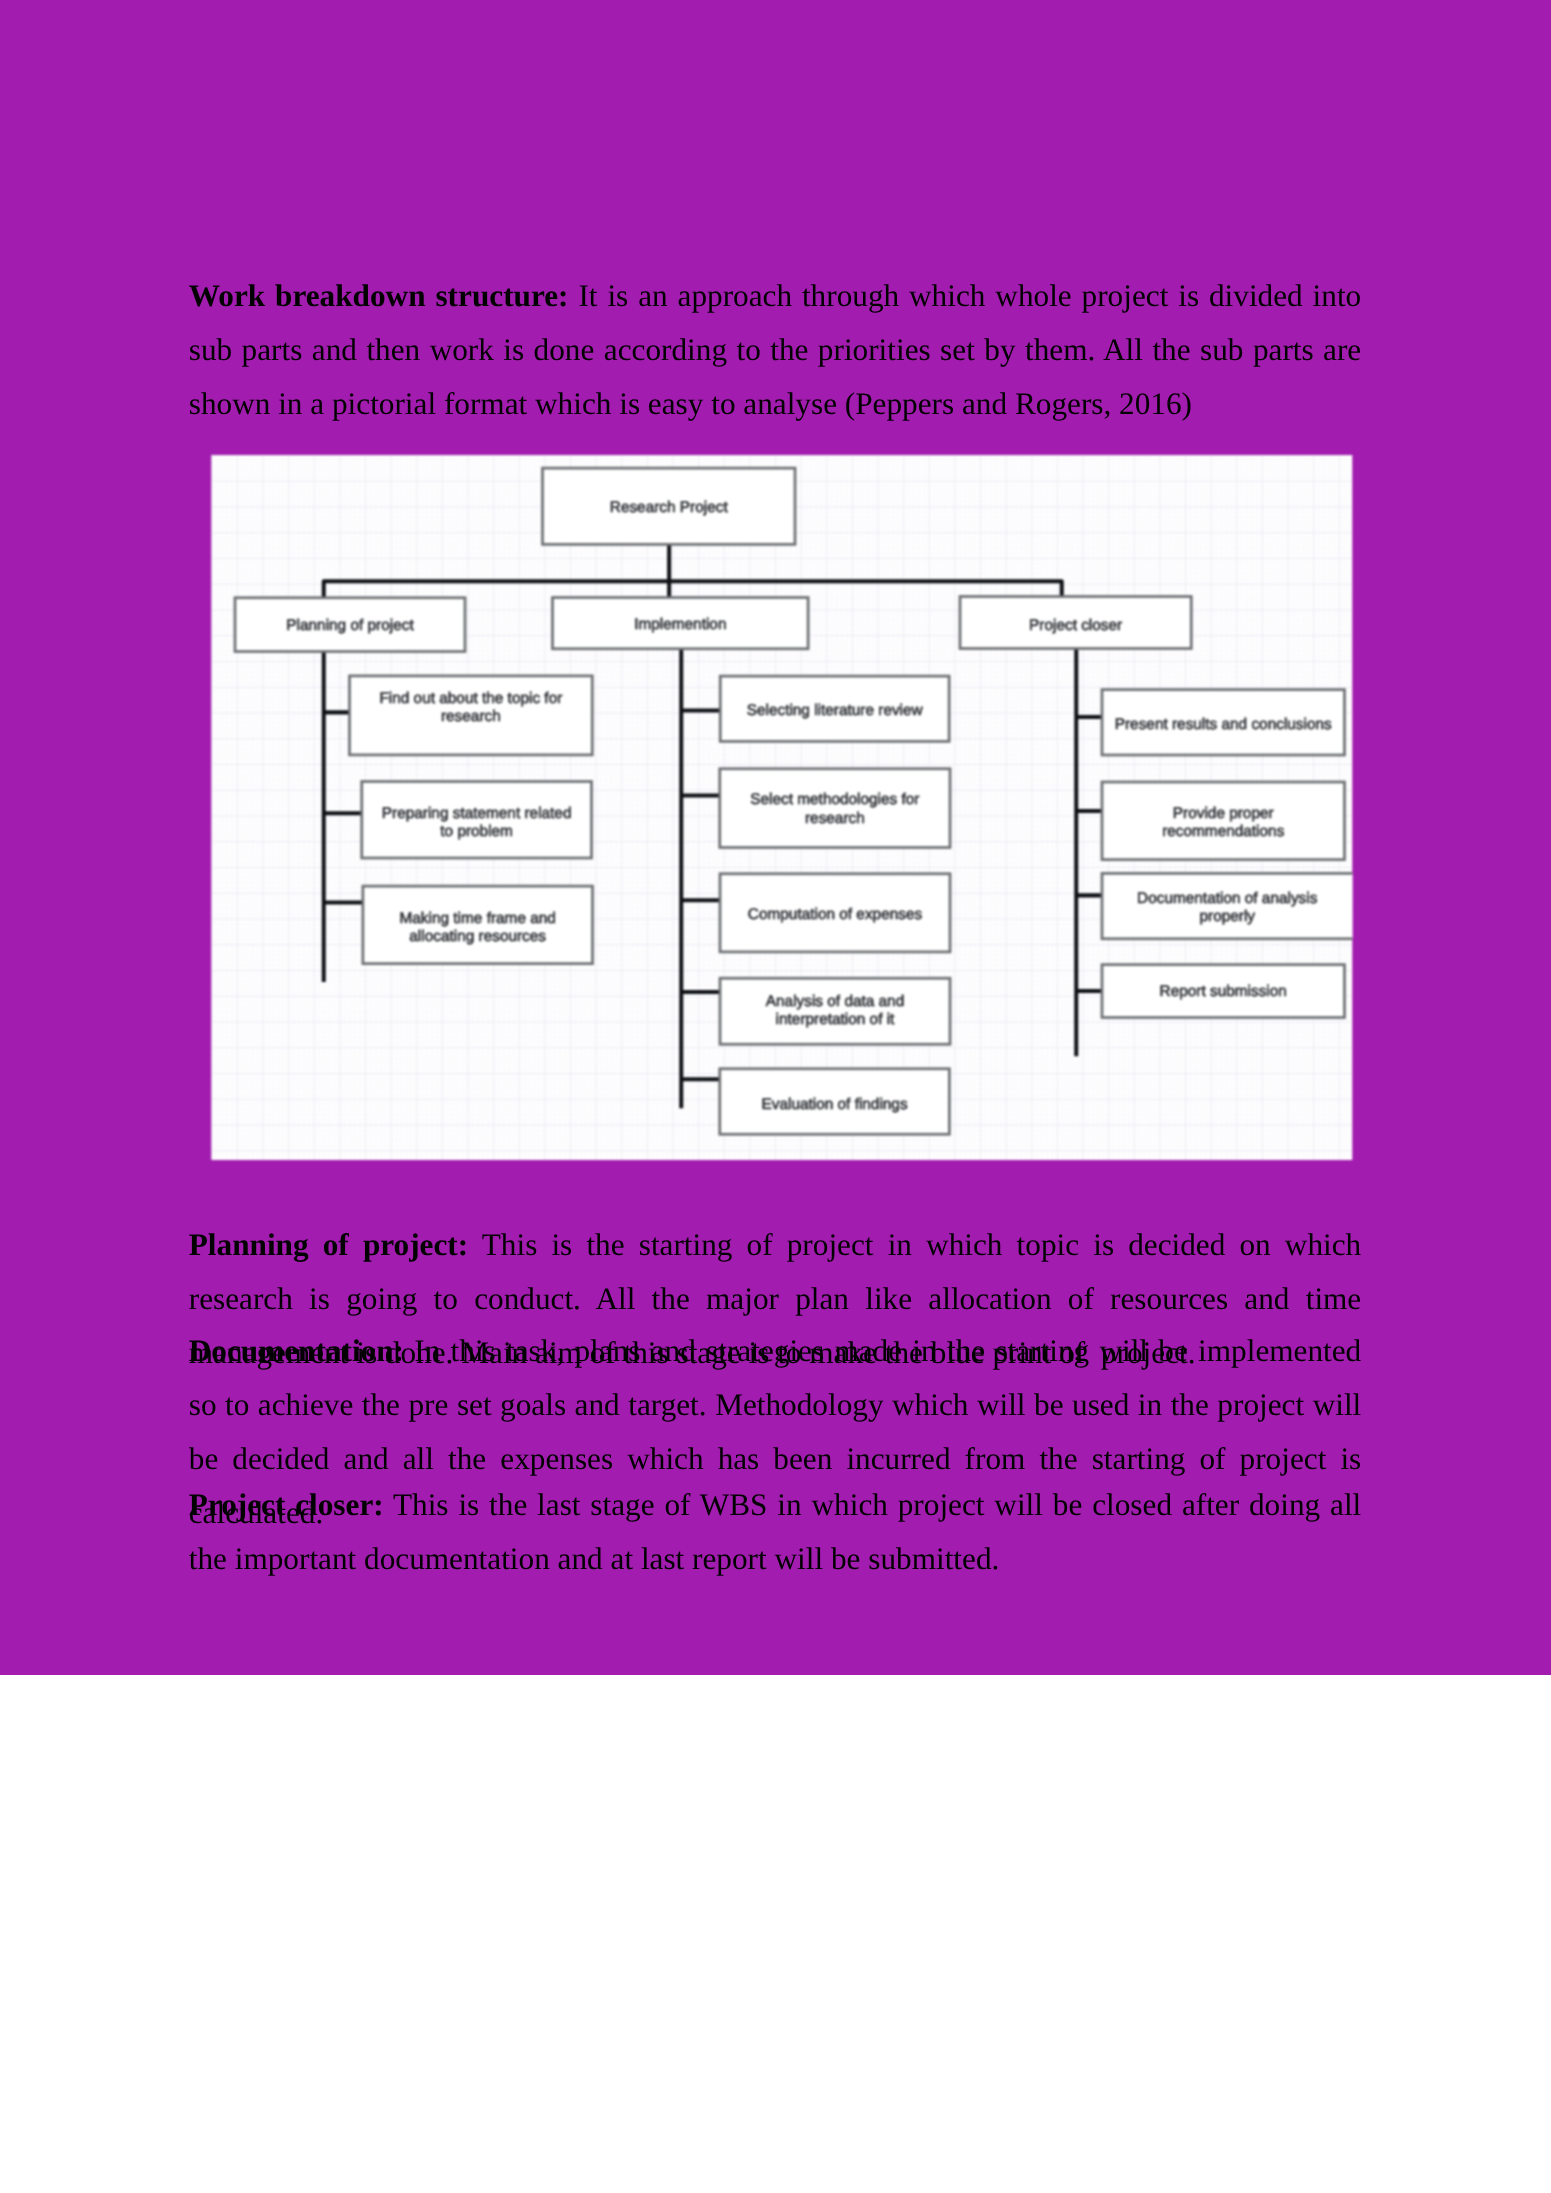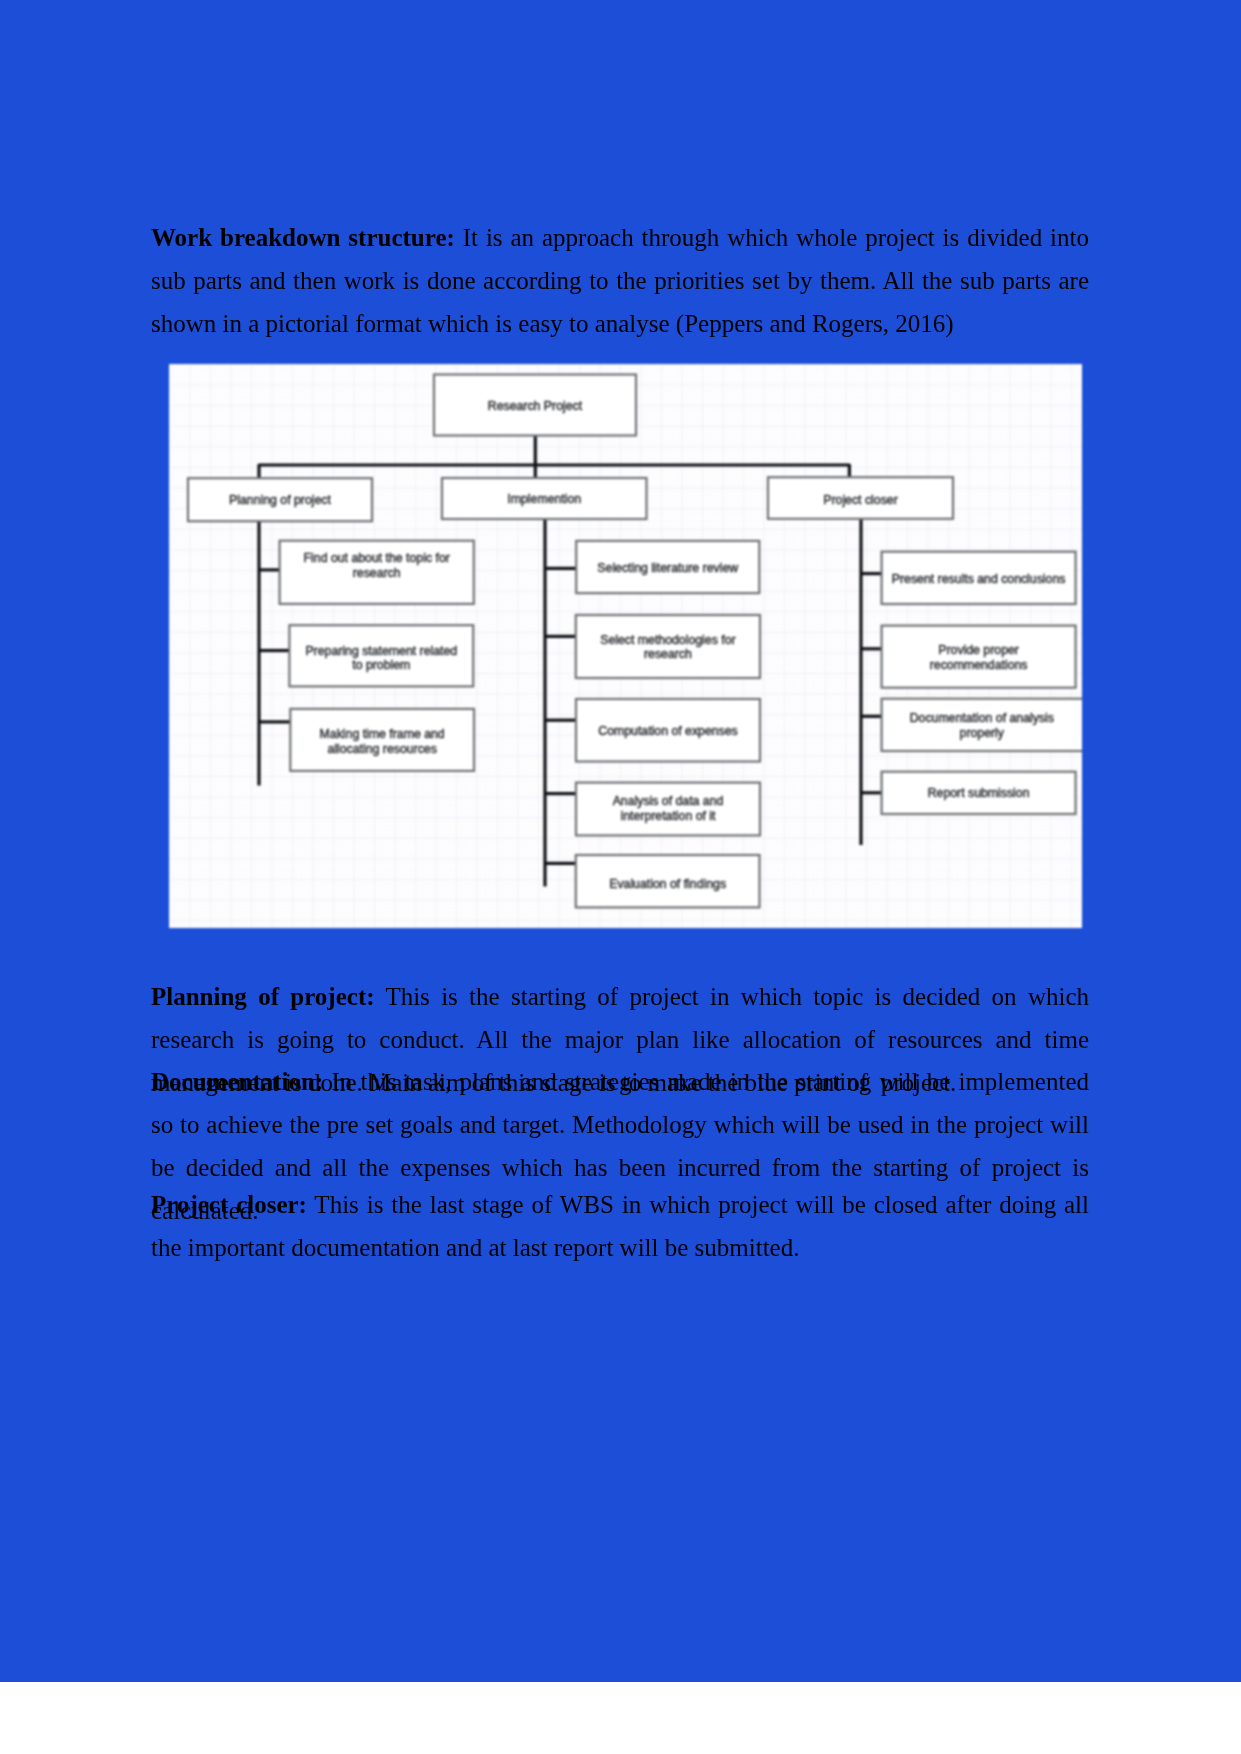--- a/index.html
+++ b/index.html
@@ -1,17 +1,17 @@
 <!DOCTYPE html>
 <html><head>
 <meta charset="utf-8">
 <style>
   html,body{margin:0;padding:0;background:#ffffff;}
   body{width:1241px;height:1754px;font-family:"Liberation Serif",serif;}
-  .page{position:relative;width:1241px;height:1682px;overflow:hidden;background:#1d4ed8;}
+  .page{position:relative;width:1241px;height:1340px;overflow:hidden;background:#a21caf;}
   .para{position:absolute;left:151px;transform:translateZ(0);width:938px;font-size:25px;line-height:43.1px;text-align:justify;color:#000;}
   .b{font-weight:bold;}
   .fig{position:absolute;left:169px;top:364px;width:913px;height:564px;filter:blur(0.8px);}
   .fig svg{display:block;}
   .nodetext{font-family:"Liberation Sans",sans-serif;font-size:12.3px;text-anchor:middle;fill:#303236;stroke:#303236;stroke-width:0.5;paint-order:stroke fill;}
 </style>
 </head>
 <body>
 
 <div class="page">

